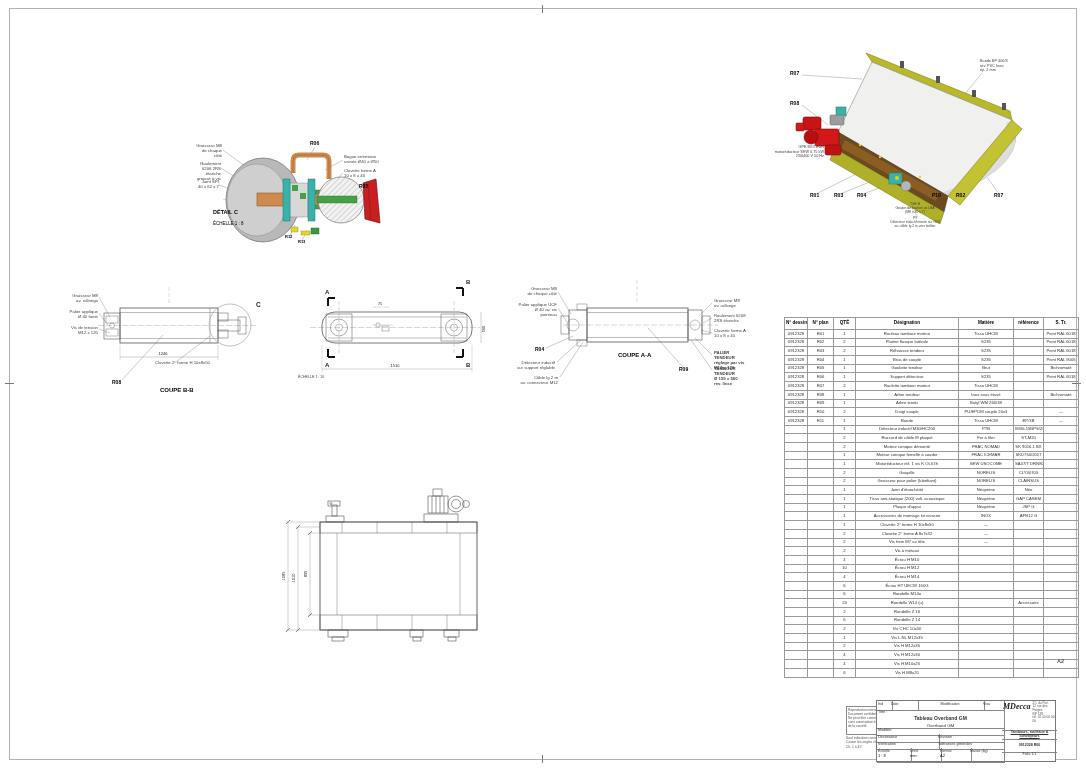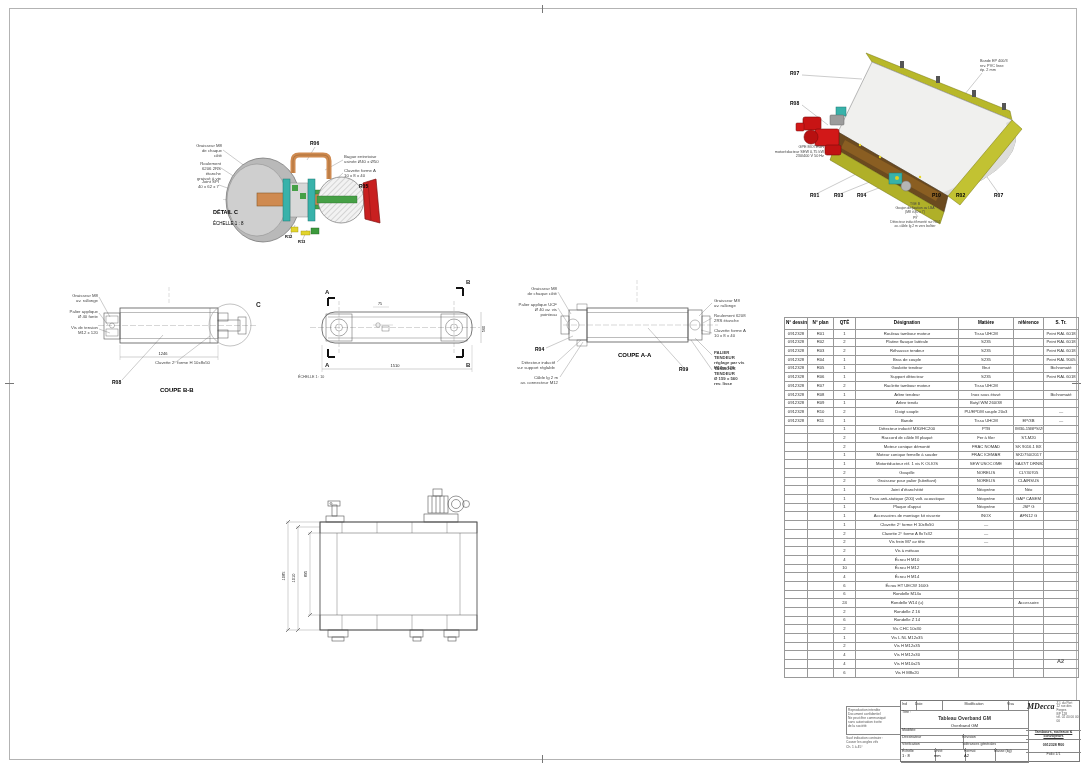--- a/index.html
+++ b/index.html
@@ -16,21 +16,21 @@
   .cap .sub{font-weight:normal;font-size:4.5px;}
   svg{position:absolute;left:0;top:0;overflow:visible;}
   svg text{font-family:"Liberation Sans",sans-serif;fill:#222;}
   
   .bom{position:absolute;left:784px;top:317px;width:294px;border-collapse:collapse;table-layout:fixed;}
   .bom th,.bom td{border:0.5px solid #999;font-size:4.2px;line-height:1;height:7.7px;
       padding:0 1px;overflow:hidden;white-space:nowrap;text-align:center;font-weight:normal;color:#333;}
   .bom th{font-weight:bold;height:11px;font-size:4.6px;color:#000;}
   .a2{position:absolute;left:1057px;top:658px;font-size:5.5px;font-weight:bold;color:#555;}
   
-  .tb{position:absolute;left:900px;top:700px;width:178px;height:60px;border:1px solid #777;background:#fff;}
+  .tb{position:absolute;left:876px;top:700px;width:178px;height:60px;border:1px solid #777;background:#fff;}
   .tb .cell{position:absolute;border-right:0.5px solid #888;border-bottom:0.5px solid #888;
       font-size:3.6px;line-height:1.25;color:#333;padding:0.5px 1px;overflow:hidden;}
   .tb .val{font-size:4px;color:#111;}
   .tnum{font-size:7.5px;font-weight:bold;color:#000;text-align:center;}
   .logo{font-size:8px;font-weight:bold;font-style:italic;font-family:"Liberation Serif",serif;color:#222;}
   .addr{font-size:3.2px;line-height:1.15;color:#555;white-space:pre-line;text-align:left;}
   .notebox{position:absolute;left:846px;top:706px;width:57px;height:25px;border:0.7px solid #888;
       font-size:3.3px;line-height:1.25;color:#555;padding:1px;white-space:pre-line;}
   .notebelow{position:absolute;left:846px;top:736px;width:57px;font-size:3.3px;line-height:1.3;color:#555;white-space:pre-line;}
 </style>

